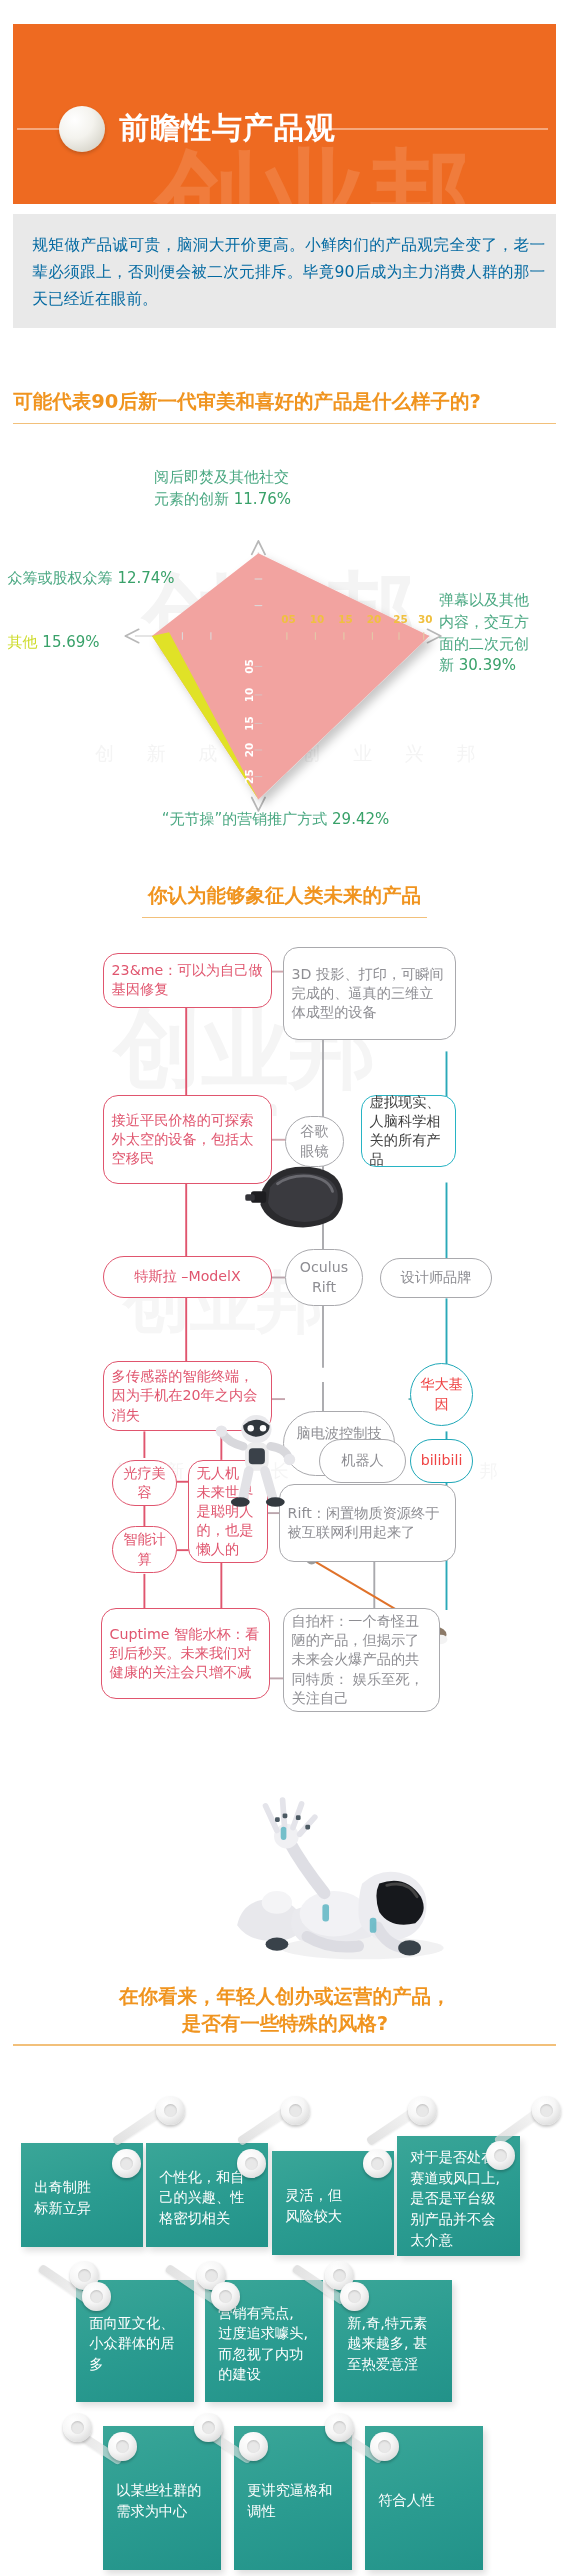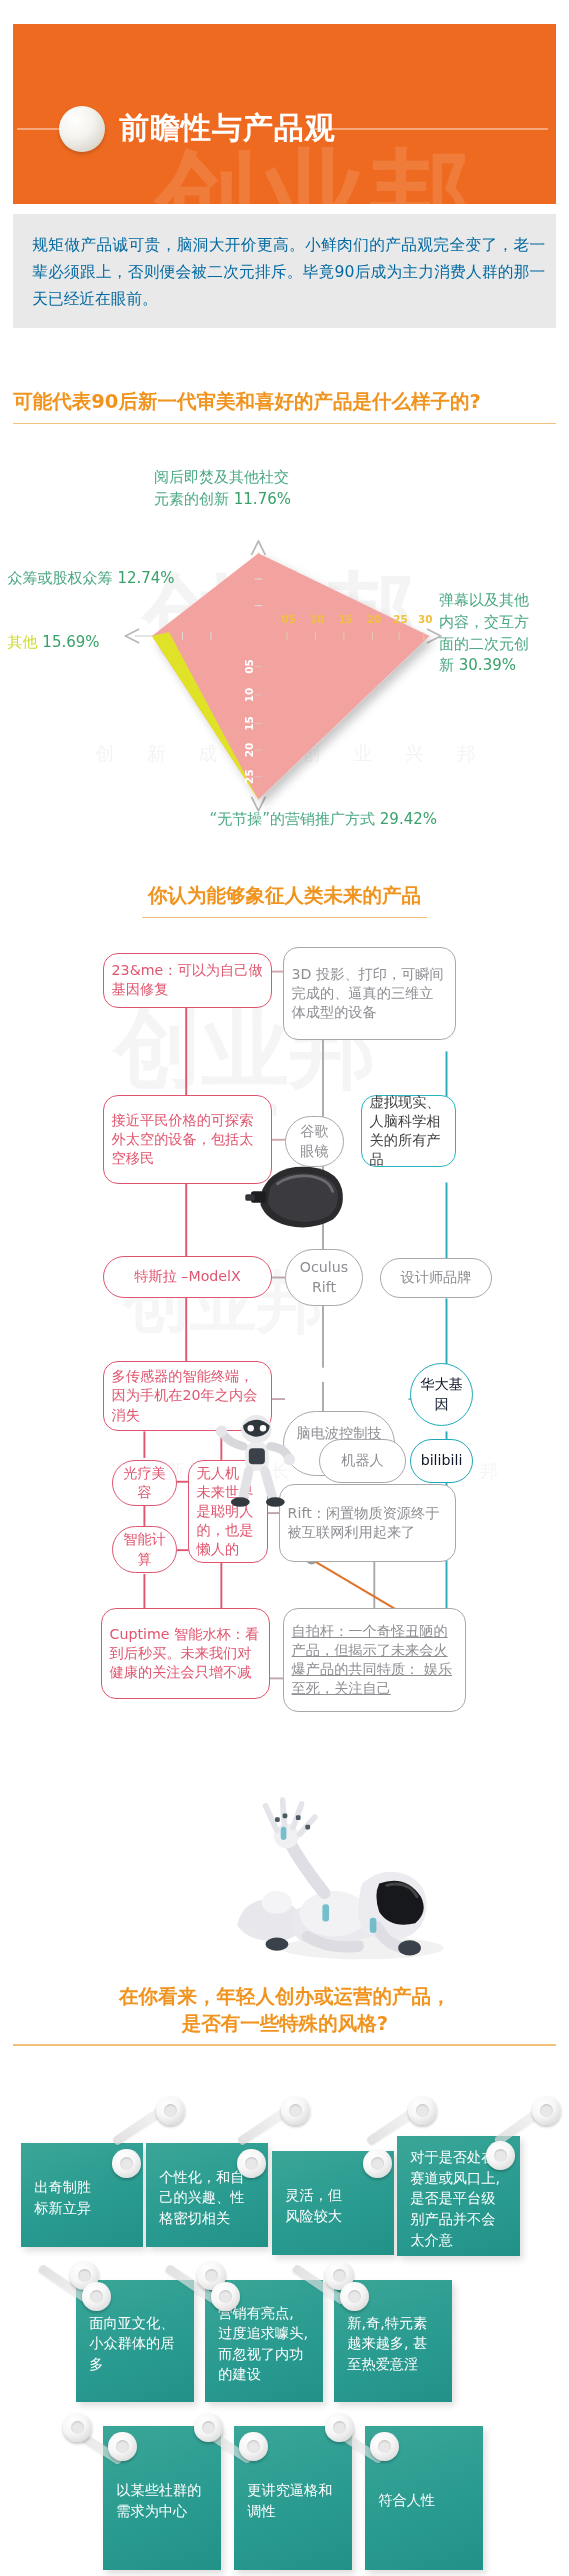--- a/index.html
+++ b/index.html
@@ -40,33 +40,33 @@
 
   
   .radar{position:absolute;left:0;top:446px;width:570px;height:399px;z-index:3;}
   .rlabel{position:absolute;font-size:15px;line-height:1.45;color:#4aa882;}
   .rlabel .pct{color:#38a169;}
   #rl-top{left:154px;top:21px;width:218px;text-align:left;}
   #rl-left{left:7.6px;top:122px;width:228px;text-align:left;}
   #rl-other{left:7.6px;top:186px;width:190px;}
   #rl-other .k{color:#cddb2a;}
   #rl-right{left:439px;top:144px;width:122px;text-align:left;}
-  #rl-bottom{left:114px;top:363px;width:323px;text-align:right;}
+  #rl-bottom{left:114px;top:363px;width:323px;text-align:center;}
   .radar svg{position:absolute;left:0;top:0;}
 
   
   .map{position:absolute;left:0;top:945px;width:570px;height:855px;z-index:3;}
   .map svg.lines{position:absolute;left:0;top:0;}
   .node{position:absolute;box-sizing:border-box;display:flex;align-items:center;justify-content:center;
      border:1.9px solid #bbb;border-radius:15px;background:#fff;text-align:left;
      font-size:14.2px;line-height:1.35;padding:3.8px 7.6px;}
   .node.pink{border-color:#e0556e;color:#e0556e;}
   .node.gray{border-color:#a9a9ad;color:#8e8e93;}
   .node.teal{border-color:#27b4c4;color:#404040;}
-  .node.tealdark{border-color:#1fa8b8;color:#0f172a;}
+  .node.tealdark{border-color:#1fa8b8;color:#ef4444;}
   .node.c{justify-content:center;text-align:center;}
   .node.pill{border-radius:38px;}
 
   
   .art{position:absolute;z-index:4;}
 
   
   .tags{position:absolute;left:0;top:2075px;width:570px;height:494px;z-index:3;}
   .tag{position:absolute;box-sizing:border-box;background:linear-gradient(160deg,#3aa698 0%,#2a9b90 55%,#229289 100%);
      box-shadow:2.8px 3.8px 6.6px rgba(0,0,0,.13);color:#fff;font-size:14.2px;line-height:1.45;
@@ -278,21 +278,21 @@
     <div class="node pink" style="left:103px;top:416px;width:169px;height:70px;">多传感器的智能终端，因为手机在20年之内会消失</div>
     <div class="node gray pill c" style="left:283px;top:422px;width:112px;height:65px;margin-top:44px;">脑电波控制技术</div>
     <div class="node tealdark pill c" style="left:410px;top:418px;width:63px;height:63px;">华大基因</div>
     <div class="node gray pill c" style="left:319px;top:494px;width:87px;height:44px;">机器人</div>
     <div class="node tealdark pill c" style="left:410px;top:494px;width:63px;height:44px;">bilibili</div>
     <div class="node pink pill c" style="left:112px;top:515px;width:65px;height:46px;">光疗美容</div>
     <div class="node pink pill c" style="left:112px;top:581px;width:65px;height:47px;">智能计算</div>
     <div class="node pink" style="left:188px;top:515px;width:80px;height:103px;">无人机：未来世界是聪明人的，也是懒人的</div>
     <div class="node gray" style="left:279px;top:539px;width:177px;height:78px;">Rift：闲置物质资源终于被互联网利用起来了</div>
     <div class="node pink" style="left:101px;top:663px;width:169px;height:91px;">Cuptime 智能水杯：看到后秒买。未来我们对健康的关注会只增不减</div>
-    <div class="node gray" style="left:283px;top:663px;width:183px;height:104px;text-decoration:underline;">自拍杆：一个奇怪丑陋的产品，但揭示了未来会火爆产品的共同特质： 娱乐至死，关注自己</div>
+    <div class="node gray" style="left:283px;top:663px;width:157px;height:104px;">自拍杆：一个奇怪丑陋的产品，但揭示了未来会火爆产品的共同特质： 娱乐至死，关注自己</div>
 
     <svg class="art" style="left:245px;top:216px;" width="103" height="74" viewBox="0 0 108 78">
       <path d="M18 30 Q30 6 60 6 Q96 6 102 30 Q106 50 92 62 Q70 74 44 68 Q22 62 16 46 Z" fill="#2b2b2e"></path>
       <path d="M26 28 Q38 12 62 13 Q92 14 97 32 Q100 48 88 58 Q68 68 46 62 Q28 56 24 44 Z" fill="#3a3a3f"></path>
       <path d="M34 24 Q48 14 68 16 Q88 19 92 32" stroke="#6a6a70" stroke-width="3" fill="none" stroke-linecap="round"></path>
       <rect x="6" y="32" width="16" height="12" rx="3" fill="#1d1d20"></rect>
       <rect x="0" y="35" width="10" height="7" rx="2" fill="#333338"></rect>
     </svg>
 
     <svg class="art" style="left:211px;top:465px;" width="87" height="99" viewBox="0 0 92 104">

